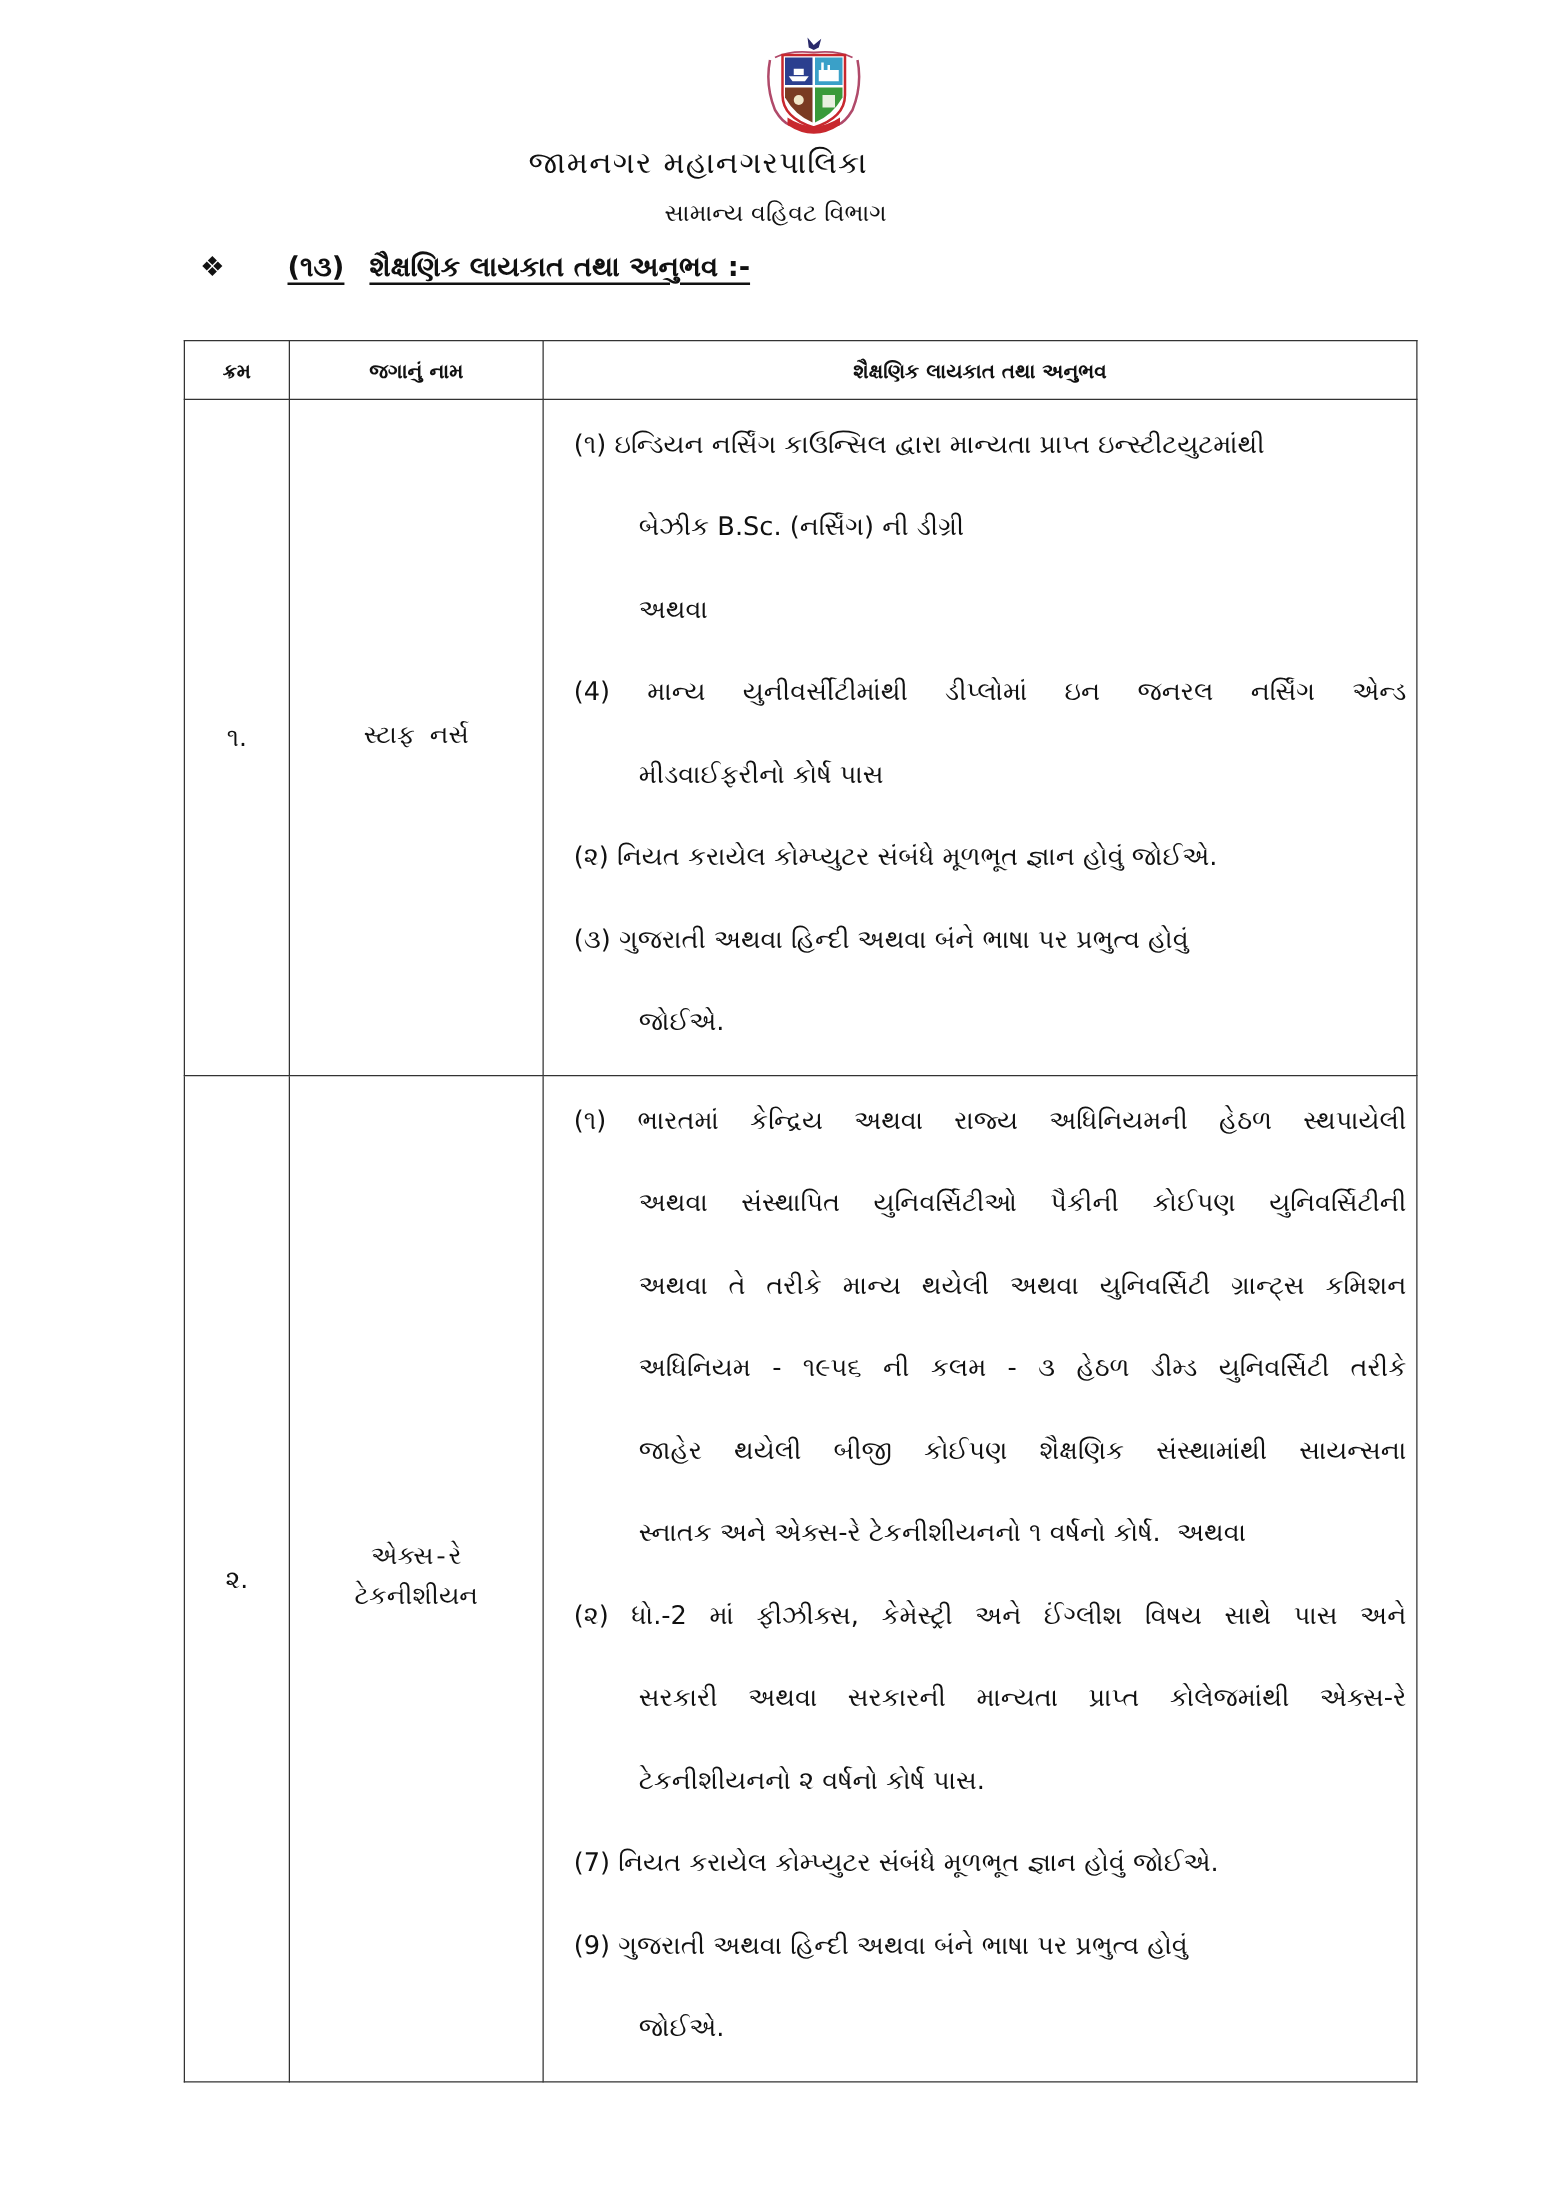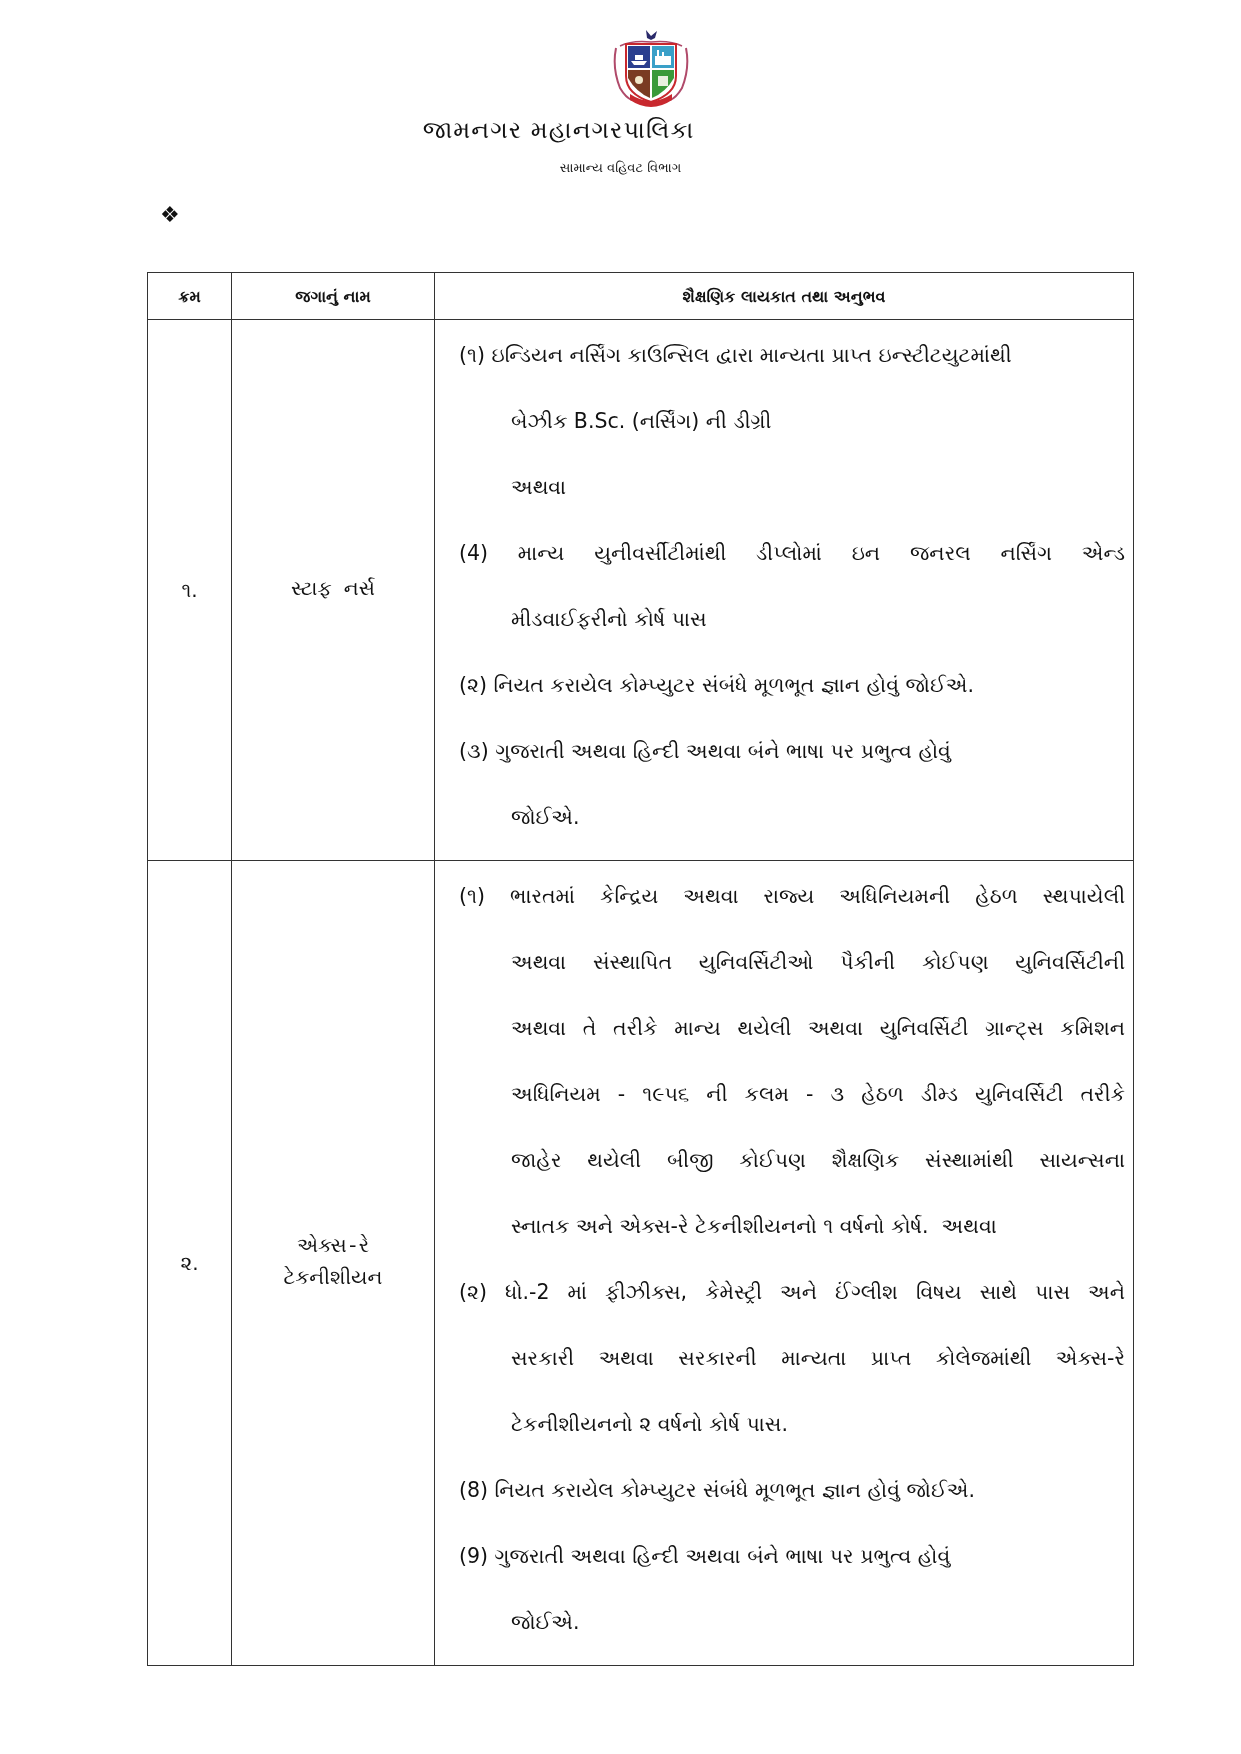--- a/index.html
+++ b/index.html
@@ -10,21 +10,21 @@
     }
     .logo {
       position: absolute; left: 612px; top: 28px; width: 78px; height: 86px;
     }
     .org-title {
       position: absolute; left: 0; width: 1117px; top: 116px;
       text-align: center; font-size: 24px; letter-spacing: 1px; color: #111;
     }
     .org-sub {
       position: absolute; left: 0; width: 1241px; top: 160px;
-      text-align: center; font-size: 13px; color: #111;
+      text-align: center; font-size: 19px; color: #111;
     }
     .section {
       position: absolute; left: 160px; top: 202px; font-size: 22px; font-weight: bold;
       display: flex; align-items: center;
     }
     .section .diamond { width: 26px; font-size: 22px; margin-right: 44px; }
     .section .heading { text-decoration: underline; text-underline-offset: 5px; }
     .section .num { margin-right: 20px; }
 
     table.qual {
@@ -83,20 +83,23 @@
 
     <path d="M18 66 Q39 80 60 66 L60 72 Q39 86 18 72 Z" fill="#c8282e"></path>
   </svg>
 </div>
 
 <div class="org-title">જામનગર મહાનગરપાલિકા</div>
 <div class="org-sub">સામાન્ય વહિવટ વિભાગ</div>
 
 <div class="section">
   <span class="diamond">❖</span>
+  <span class="heading">
+    <span class="num">(૧૩)</span><span>શૈક્ષણિક લાયકાત તથા અનુભવ :-</span>
+  </span>
 </div>
 
 <table class="qual">
   <colgroup>
     <col class="col-sr">
       <col class="col-name">
       <col class="col-qual">
   </colgroup>
   <thead>
     <tr>
@@ -133,19 +136,19 @@
       <td class="qual">
         <div class="line justify">(૧)  ભારતમાં કેન્દ્રિય અથવા રાજ્ય અધિનિયમની હેઠળ સ્થપાયેલી</div>
         <div class="line indent justify">અથવા સંસ્થાપિત યુનિવર્સિટીઓ પૈકીની કોઈપણ યુનિવર્સિટીની</div>
         <div class="line indent justify">અથવા તે તરીકે માન્ય થયેલી અથવા યુનિવર્સિટી ગ્રાન્ટ્સ કમિશન</div>
         <div class="line indent justify">અધિનિયમ - ૧૯૫૬ ની કલમ - ૩ હેઠળ ડીમ્ડ યુનિવર્સિટી તરીકે</div>
         <div class="line indent justify">જાહેર થયેલી બીજી કોઈપણ શૈક્ષણિક સંસ્થામાંથી સાયન્સના</div>
         <div class="line indent"><span>સ્નાતક અને એક્સ-રે ટેકનીશીયનનો ૧ વર્ષનો કોર્ષ.</span>&nbsp;&nbsp;<span class="under">અથવા</span></div>
         <div class="line justify">(૨) ધો.-2 માં ફીઝીક્સ, કેમેસ્ટ્રી અને ઈંગ્લીશ વિષય સાથે પાસ અને</div>
         <div class="line indent justify">સરકારી અથવા સરકારની માન્યતા પ્રાપ્ત કોલેજમાંથી એક્સ-રે</div>
         <div class="line indent">ટેકનીશીયનનો ૨ વર્ષનો કોર્ષ પાસ.</div>
-        <div class="line">(8) નિયત કરાયેલ કોમ્પ્યુટર સંબંધે મૂળભૂત જ્ઞાન હોવું જોઈએ.</div>
+        <div class="line">(7) નિયત કરાયેલ કોમ્પ્યુટર સંબંધે મૂળભૂત જ્ઞાન હોવું જોઈએ.</div>
         <div class="line">(9) ગુજરાતી અથવા હિન્દી અથવા બંને ભાષા પર પ્રભુત્વ હોવું</div>
         <div class="line indent">જોઈએ.</div>
       </td>
     </tr>
   </tbody>
 </table>
 
 </body></html>

